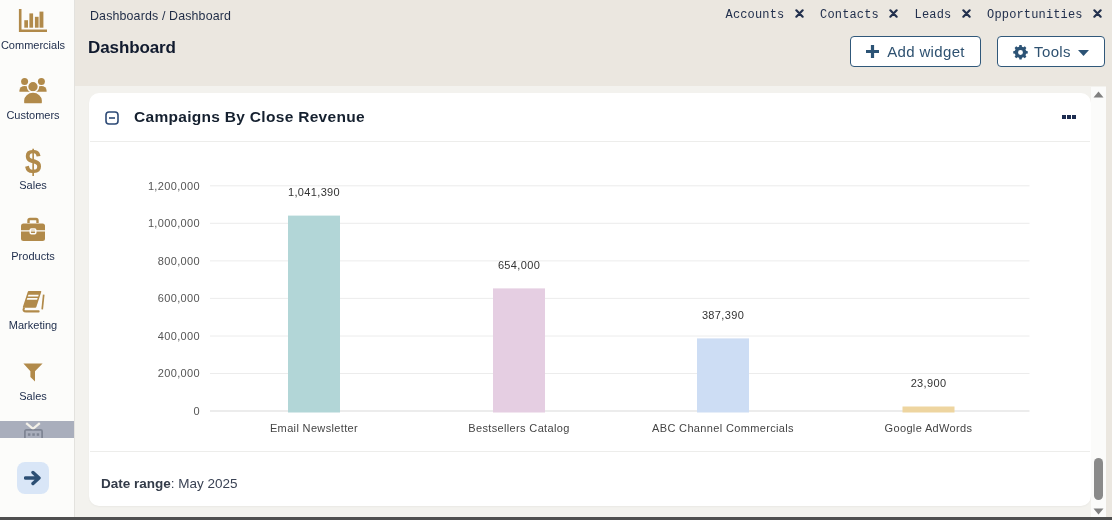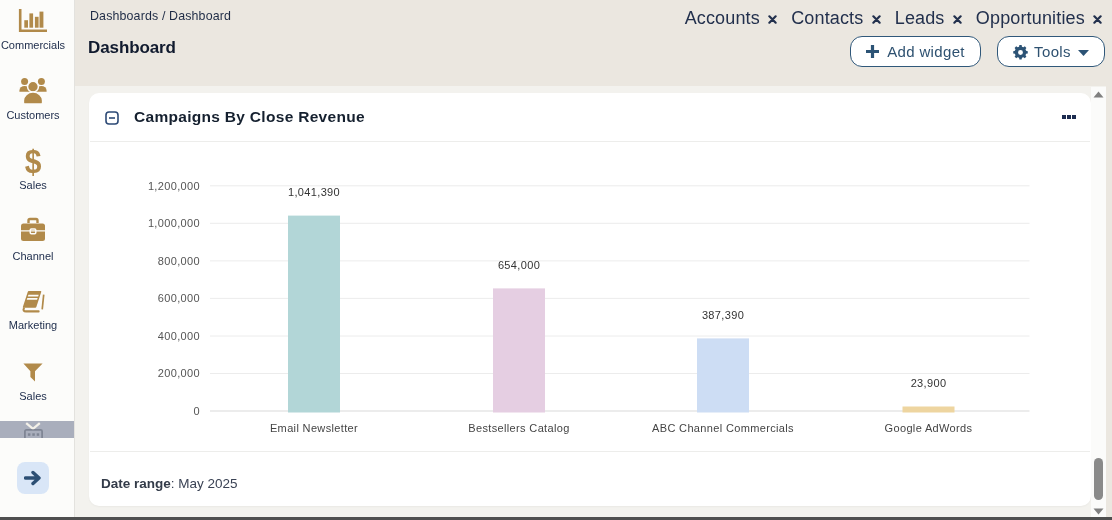--- a/index.html
+++ b/index.html
@@ -10,23 +10,23 @@
   
   #sidebar { left:0; top:0; width:75px; height:520px; background:#fcfcfa; border-right:1px solid #e3e2de; z-index:5; }
   .navitem { position:absolute; left:0; width:66px; text-align:center; }
   .navlabel { font-size:11px; color:#1c2b4a; display:block; }
   #graybar { position:absolute; left:0; top:421px; width:74px; height:17px; background:#a9aebc; overflow:hidden; }
   #gobtn { position:absolute; left:17px; top:462px; width:32px; height:32px; background:#d9e6f7; border-radius:8px; }
 
   
   #crumb { left:90px; top:9.9px; font-size:12.4px; letter-spacing:0.15px; line-height:1; color:#1e2b45; }
   #title { left:88px; top:39.4px; font-size:17px; font-weight:bold; color:#101a2e; letter-spacing:-0.1px; line-height:1; }
-  #topnav { right:10px; top:8px; font-size:18px; letter-spacing:0.15px; color:#22304d; }
+  #topnav { right:10px; top:8px; font-size:12px; letter-spacing:0.15px; color:#22304d;font-family:Liberation Mono, monospace; }
   .tn { display:inline-block; margin-left:9px; }
-  .btn { position:absolute; height:31px; background:#fff; border:1.5px solid #30587a; border-radius:12px;
+  .btn { position:absolute; height:31px; background:#fff; border:1.5px solid #30587a; border-radius:4px;
          color:#2e5170; font-size:15px; letter-spacing:0.35px; display:flex; align-items:center; justify-content:center; }
   #addw { left:850px; top:36px; width:131px; }
   #tools { left:997px; top:36px; width:108px; }
 
   
   #content { left:75px; top:86px; width:1031px; height:434px; background:#f3f2ee; z-index:1; }
   #card { position:absolute; left:14px; top:7px; width:1002px; height:413px; background:#ffffff;
           border-radius:10px; box-shadow:0 1px 2px rgba(0,0,0,0.04); }
   #cardtitle { position:absolute; left:45px; top:15px; font-size:15.5px; font-weight:bold; color:#15202f; letter-spacing:0.3px; }
   .dots { position:absolute; top:22px; width:4px; height:4px; background:#1c2c50; }
@@ -79,21 +79,21 @@
     <span class="navlabel" style="margin-top:3.5px;">Sales</span>
   </div>
 
   <div class="navitem" style="top:217px;">
     <svg width="30" height="25" viewBox="0 0 30 25" style="display:block;margin:0 auto;">
       <path d="M10.5 6 L10.5 3.5 Q10.5 2 12 2 L18 2 Q19.5 2 19.5 3.5 L19.5 6" stroke="#b18a4a" stroke-width="2.4" fill="none"></path>
       <path d="M3 9 Q3 6.5 5.5 6.5 L24.5 6.5 Q27 6.5 27 9 L27 13.3 L3 13.3 z" fill="#b18a4a"></path>
       <path d="M3 14.6 L27 14.6 L27 21.5 Q27 24 24.5 24 L5.5 24 Q3 24 3 21.5 z" fill="#b18a4a"></path>
       <rect x="12.2" y="12" width="5.6" height="4.8" rx="1.2" fill="none" stroke="#fcfcfa" stroke-width="1.5"></rect>
     </svg>
-    <span class="navlabel" style="margin-top:7.5px;">Channel</span>
+    <span class="navlabel" style="margin-top:7.5px;">Products</span>
   </div>
 
   <div class="navitem" style="top:288px;">
     <svg width="30" height="27" viewBox="0 0 30 27" style="display:block;margin:0 auto;">
       <path d="M5.9 20.4 Q4.5 23.4 8.1 23.4 L20.6 23.4" fill="none" stroke="#b18a4a" stroke-width="2.1" stroke-linecap="round"></path>
       <path d="M25.7 6.6 L24.2 21.4" stroke="#b18a4a" stroke-width="1.7" fill="none"></path>
       <g transform="skewX(-18)">
         <rect x="11.0" y="3.1" width="13.5" height="16.7" rx="0.8" fill="#b18a4a"></rect>
         <rect x="12.6" y="6.8" width="10.3" height="1.6" fill="#fcfcfa"></rect>
         <rect x="12.6" y="10.1" width="10.3" height="1.7" fill="#fcfcfa"></rect>

